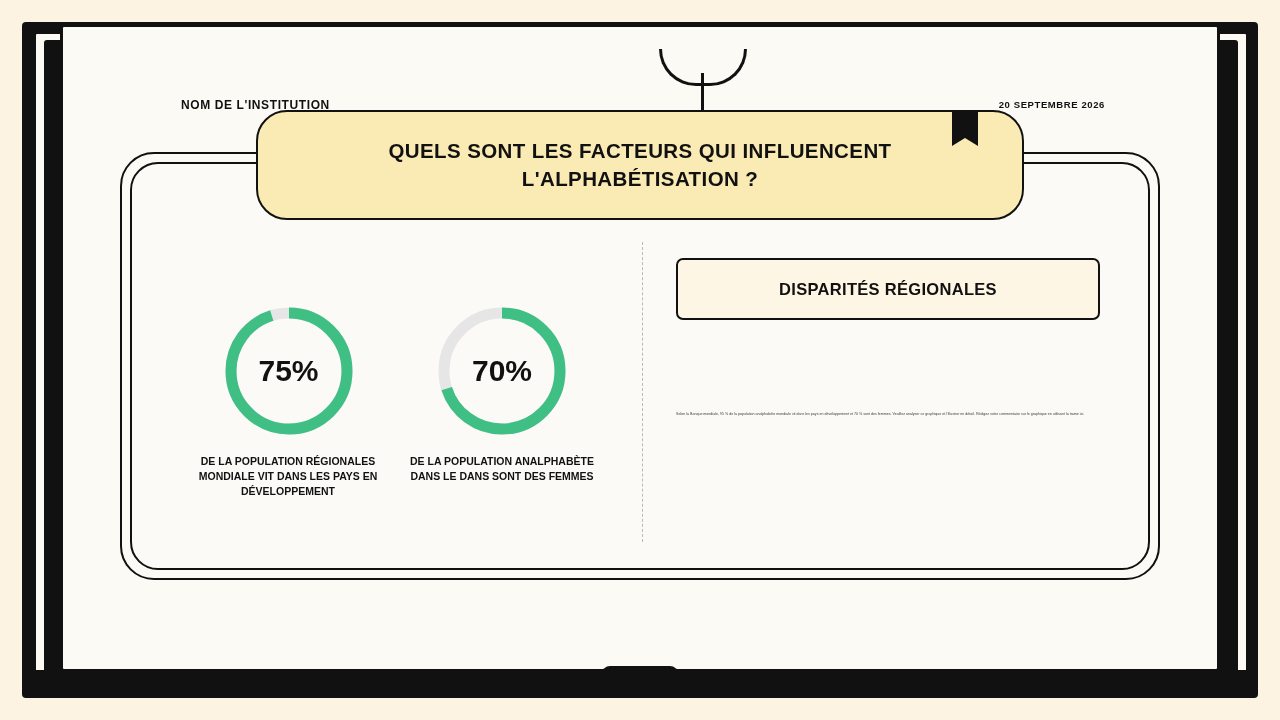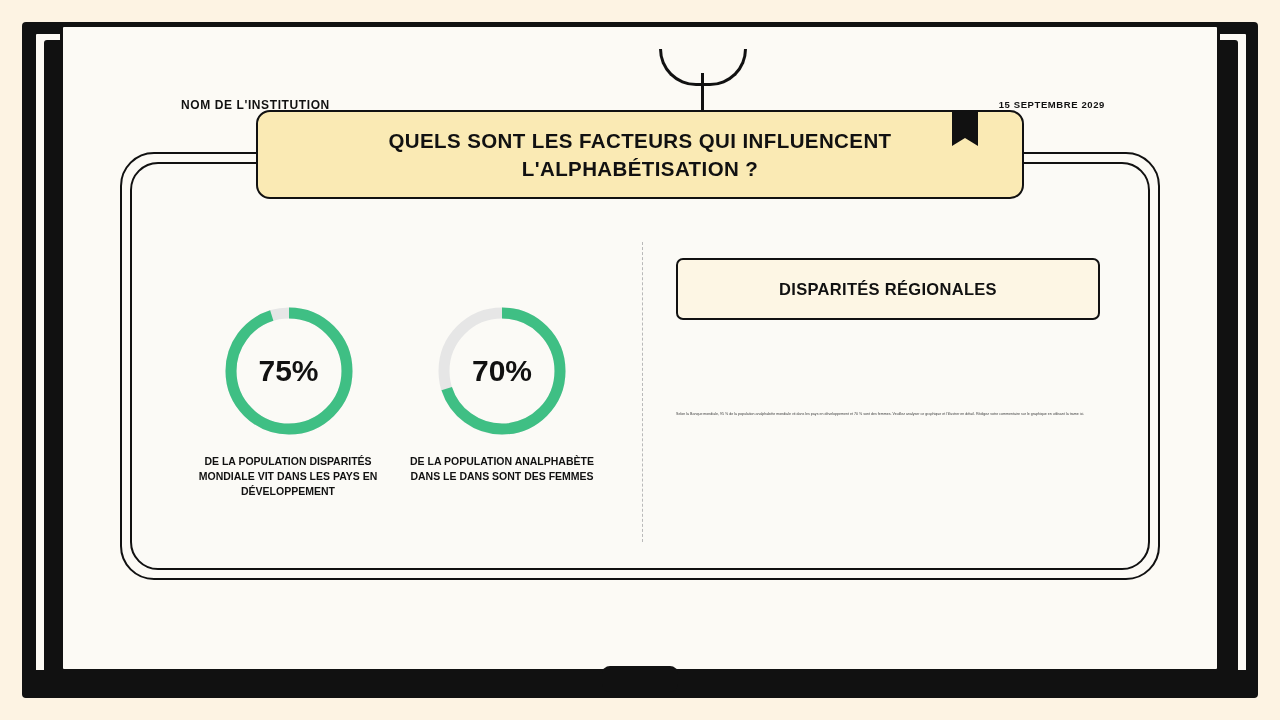--- a/index.html
+++ b/index.html
@@ -126,24 +126,24 @@
     position: absolute;
     left: 0; top: 0;
     width: 100%; height: 100%;
     opacity: 0.5;
   }
 
   
   .title-card {
     position: absolute;
     left: 256px; top: 110px;
-    width: 768px; height: 89px;
+    width: 768px; height: 110px;
     background: #faeab4;
     border: 2px solid #111;
-    border-radius: 14px;
+    border-radius: 31px;
     display: flex;
     align-items: center;
     justify-content: center;
     z-index: 5;
   }
   .title-card h1 {
     font-size: 20.5px;
     font-weight: 800;
     letter-spacing: 0.4px;
     color: #111;
@@ -258,38 +258,38 @@
       </defs>
       <g clip-path="url(#continents)">
         <rect x="0" y="0" width="1160" height="648" fill="url(#dots)"></rect>
       </g>
     </svg>
 
     <div class="spine-top"></div>
     <div class="spine-line"></div>
 
     <div class="institution">NOM DE L'INSTITUTION</div>
-    <div class="slide-date">15 SEPTEMBRE 2029</div>
+    <div class="slide-date">20 SEPTEMBRE 2026</div>
   </div>
 
   <div class="book-base"></div>
   <div class="book-base-notch"></div>
 
   <div class="content-frame-outer"></div>
   <div class="content-frame-inner">
 
     <div class="donut-wrap" id="donut1">
       <div class="donut">
         <svg width="134" height="134" viewBox="0 0 134 134">
           <circle cx="67" cy="67" r="58" fill="none" stroke="#e6e6e6" stroke-width="11"></circle>
           <circle cx="67" cy="67" r="58" fill="none" stroke="#3fbf84" stroke-width="11" stroke-linecap="butt" stroke-dasharray="346.3 364.4" stroke-dashoffset="0" transform="rotate(-90 67 67)"></circle>
         </svg>
         <div class="pct">75%</div>
       </div>
-      <div class="donut-caption">DE LA POPULATION DISPARITÉS MONDIALE VIT DANS LES PAYS EN DÉVELOPPEMENT</div>
+      <div class="donut-caption">DE LA POPULATION RÉGIONALES MONDIALE VIT DANS LES PAYS EN DÉVELOPPEMENT</div>
     </div>
 
     <div class="donut-wrap" id="donut2">
       <div class="donut">
         <svg width="134" height="134" viewBox="0 0 134 134">
           <circle cx="67" cy="67" r="58" fill="none" stroke="#e6e6e6" stroke-width="11"></circle>
           <circle cx="67" cy="67" r="58" fill="none" stroke="#3fbf84" stroke-width="11" stroke-linecap="butt" stroke-dasharray="255 364.4" stroke-dashoffset="0" transform="rotate(-90 67 67)"></circle>
         </svg>
         <div class="pct">70%</div>
       </div>

